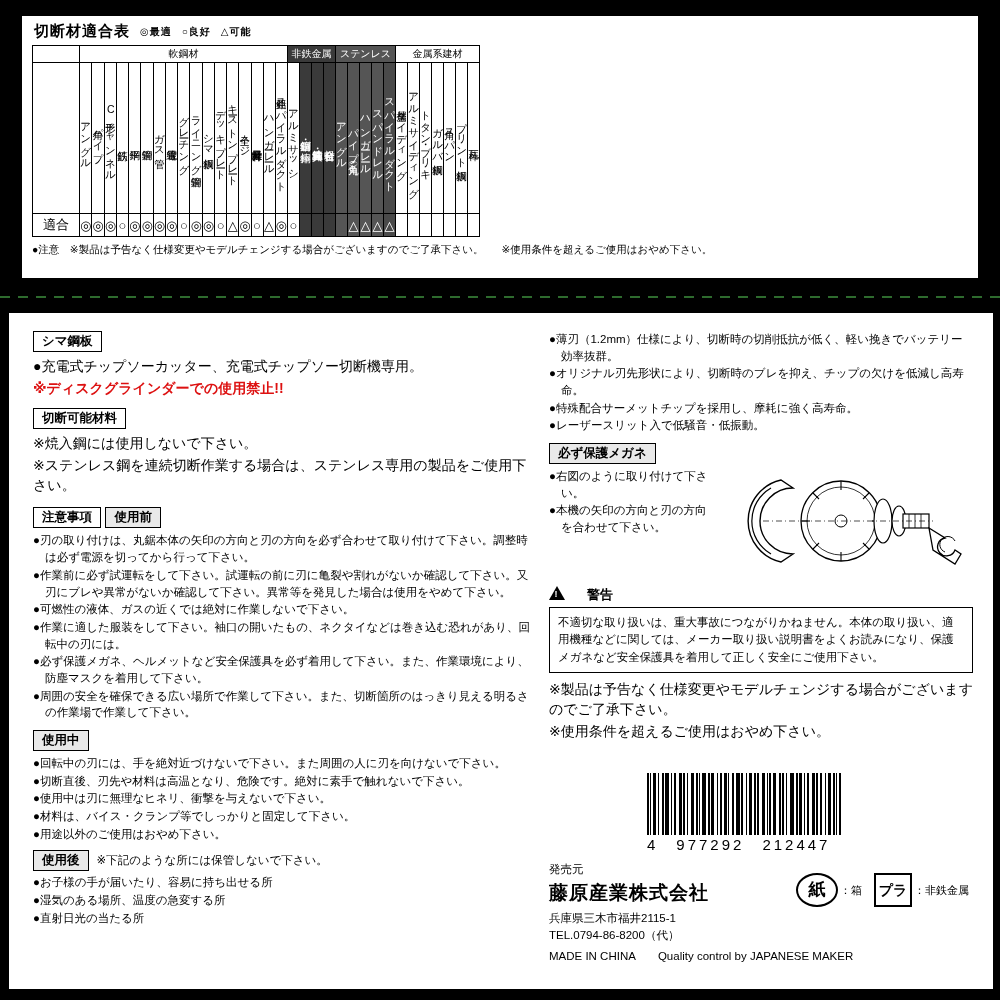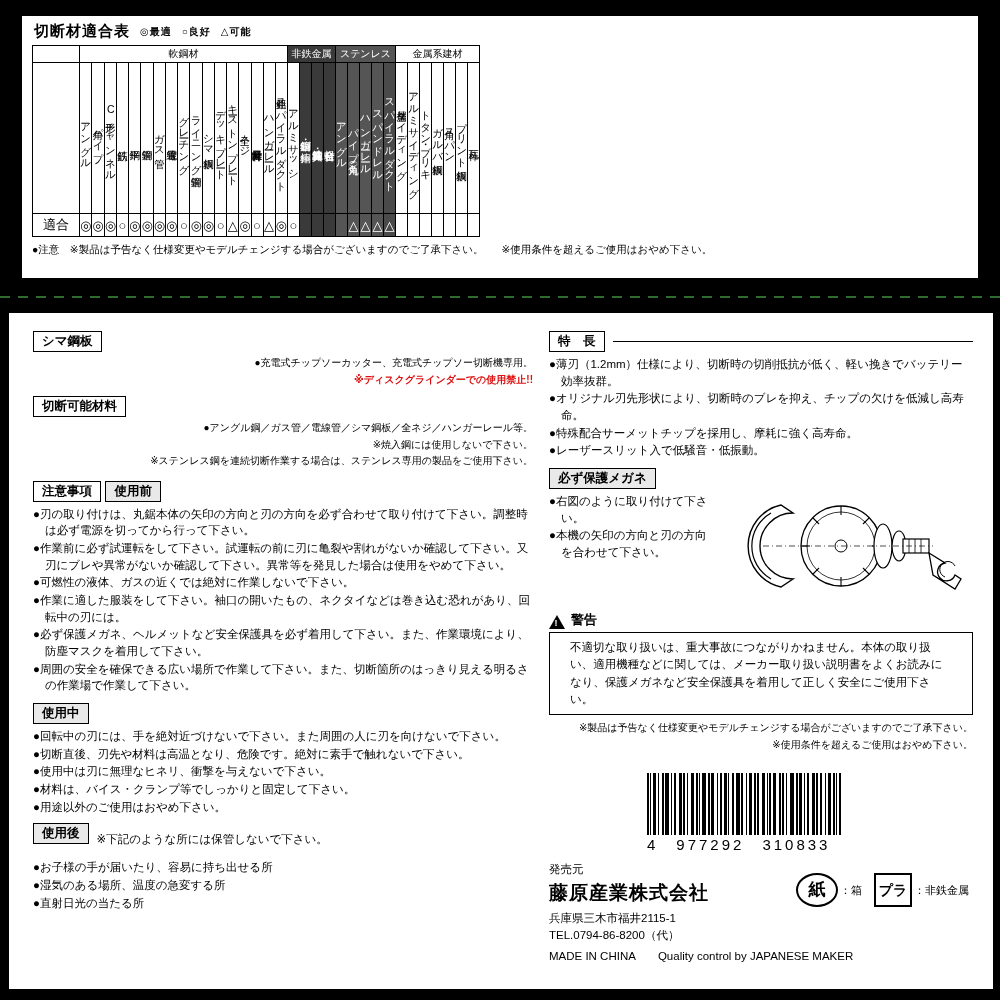--- a/index.html
+++ b/index.html
@@ -78,33 +78,33 @@
     display:inline-block;border:1px solid #000;padding:1px 8px;
     font-size:12.5px;font-weight:bold;margin-bottom:4px;
   }
   .hbox.shade{
     background:#e9e9e9;
   }
   .hline{
     display:flex;align-items:center;gap:8px;margin-bottom:4px;
   }
   .hline .rule{flex:1;height:1px;background:#000;}
-  p.l{font-size:10px;line-height:1.45;margin:0 0 2px 0;text-align:right;}
+  p.l{font-size:14px;line-height:1.45;margin:0 0 2px 0;}
   .bullet{font-size:11.5px;line-height:1.45;margin:0 0 1px 0;padding-left:12px;text-indent:-12px;}
   .red{color:#d11;font-weight:bold;}
   .blk{margin-bottom:9px;}
 
   
-  .warnhead{display:flex;align-items:flex-end;gap:6px;font-size:13px;font-weight:bold;margin:8px 0 3px 0;}
+  .warnhead{display:flex;align-items:flex-start;gap:22px;font-size:13px;font-weight:bold;margin:8px 0 3px 0;}
   .tri{
     width:0;height:0;border-left:8px solid transparent;border-right:8px solid transparent;
     border-bottom:14px solid #000;position:relative;
   }
   .tri:after{content:"!";position:absolute;left:-2.5px;top:3px;color:#fff;font-size:9px;font-weight:bold;}
-  .warnbox{border:1px solid #000;padding:6px 20px;font-size:11.5px;line-height:1.5;}
+  .warnbox{border:1px solid #000;padding:6px 8px;font-size:11.5px;line-height:1.5;}
 
   
   .barcode-wrap{position:absolute;left:638px;top:460px;width:330px;}
   .barcode{height:62px;display:flex;align-items:flex-end;gap:0;}
   .barcode i{display:block;background:#000;height:100%;}
   .bcnum{font-size:15px;letter-spacing:3px;margin-top:1px;font-family:"Liberation Sans",sans-serif;}
 
   .footer{position:absolute;left:540px;top:548px;width:430px;font-size:11.5px;line-height:1.5;}
   .company{font-size:19px;font-weight:bold;letter-spacing:1px;margin:1px 0 2px 0;}
   .recyc{position:absolute;right:10px;top:12px;display:flex;gap:12px;align-items:center;}
@@ -229,21 +229,20 @@
     <div class="col-l">
 
       <div class="blk">
         <div class="hbox">シマ鋼板</div>
         <p class="l">●充電式チップソーカッター、充電式チップソー切断機専用。</p>
         <p class="l red">※ディスクグラインダーでの使用禁止!!</p>
       </div>
 
       <div class="blk">
         <div class="hbox">切断可能材料</div>
-        <p class="l">●アングル鋼／ガス管／電線管／シマ鋼板／全ネジ／ハンガーレール等。</p>
         <p class="l">※焼入鋼には使用しないで下さい。</p>
         <p class="l">※ステンレス鋼を連続切断作業する場合は、ステンレス専用の製品をご使用下さい。</p>
       </div>
 
       <div class="blk">
         <div class="hbox">注意事項</div>
 
         <div class="hbox shade" style="margin-top:3px">使用前</div>
         <p class="bullet">●刃の取り付けは、丸鋸本体の矢印の方向と刃の方向を必ず合わせて取り付けて下さい。調整時は必ず電源を切ってから行って下さい。</p>
         <p class="bullet">●作業前に必ず試運転をして下さい。試運転の前に刃に亀裂や割れがないか確認して下さい。又刃にブレや異常がないか確認して下さい。異常等を発見した場合は使用をやめて下さい。</p>
@@ -253,36 +252,32 @@
         <p class="bullet">●周囲の安全を確保できる広い場所で作業して下さい。また、切断箇所のはっきり見える明るさの作業場で作業して下さい。</p>
 
         <div class="hbox shade" style="margin-top:8px">使用中</div>
         <p class="bullet">●回転中の刃には、手を絶対近づけないで下さい。また周囲の人に刃を向けないで下さい。</p>
         <p class="bullet">●切断直後、刃先や材料は高温となり、危険です。絶対に素手で触れないで下さい。</p>
         <p class="bullet">●使用中は刃に無理なヒネリ、衝撃を与えないで下さい。</p>
         <p class="bullet">●材料は、バイス・クランプ等でしっかりと固定して下さい。</p>
         <p class="bullet">●用途以外のご使用はおやめ下さい。</p>
 
         <div style="display:flex;align-items:center;gap:8px;margin-top:8px">
-          <div class="hbox shade" style="margin-bottom:12px">使用後</div>
+          <div class="hbox shade" style="margin-bottom:0">使用後</div>
           <span style="font-size:11.5px">※下記のような所には保管しないで下さい。</span>
         </div>
         <p class="bullet" style="margin-top:3px">●お子様の手が届いたり、容易に持ち出せる所</p>
         <p class="bullet">●湿気のある場所、温度の急変する所</p>
         <p class="bullet">●直射日光の当たる所</p>
       </div>
     </div>
 
     <div class="col-r">
 
       <div class="blk">
-        <div class="hline">
-          <div class="hbox" style="margin-bottom:0">特　長</div>
-          <div class="rule"></div>
-        </div>
         <p class="bullet">●薄刃（1.2mm）仕様により、切断時の切削抵抗が低く、軽い挽きでバッテリー効率抜群。</p>
         <p class="bullet">●オリジナル刃先形状により、切断時のブレを抑え、チップの欠けを低減し高寿命。</p>
         <p class="bullet">●特殊配合サーメットチップを採用し、摩耗に強く高寿命。</p>
         <p class="bullet">●レーザースリット入で低騒音・低振動。</p>
       </div>
 
       <div class="blk">
         <div class="hbox shade">必ず保護メガネ</div>
         <div style="display:flex;gap:12px">
           <div style="width:175px">
@@ -428,21 +423,21 @@
           <i style="width:1px"></i>
           <i style="width:2px;background:#fff"></i>
         <i style="width:3px"></i>
           <i style="width:2px;background:#fff"></i>
           <i style="width:2px"></i>
           <i style="width:1px;background:#fff"></i>
         <i style="width:1px"></i>
           <i style="width:2px;background:#fff"></i>
           <i style="width:2px"></i>
       </div>
-      <div class="bcnum">4　977292　310833</div>
+      <div class="bcnum">4　977292　212447</div>
     </div>
 
     <div class="footer">
       <div style="font-size:11.5px">発売元</div>
       <div class="company">藤原産業株式会社</div>
       <div>兵庫県三木市福井2115-1</div>
       <div>TEL.0794-86-8200（代）</div>
       <div class="madein">
         <span>MADE IN CHINA</span>
         <span>Quality control by JAPANESE MAKER</span>

